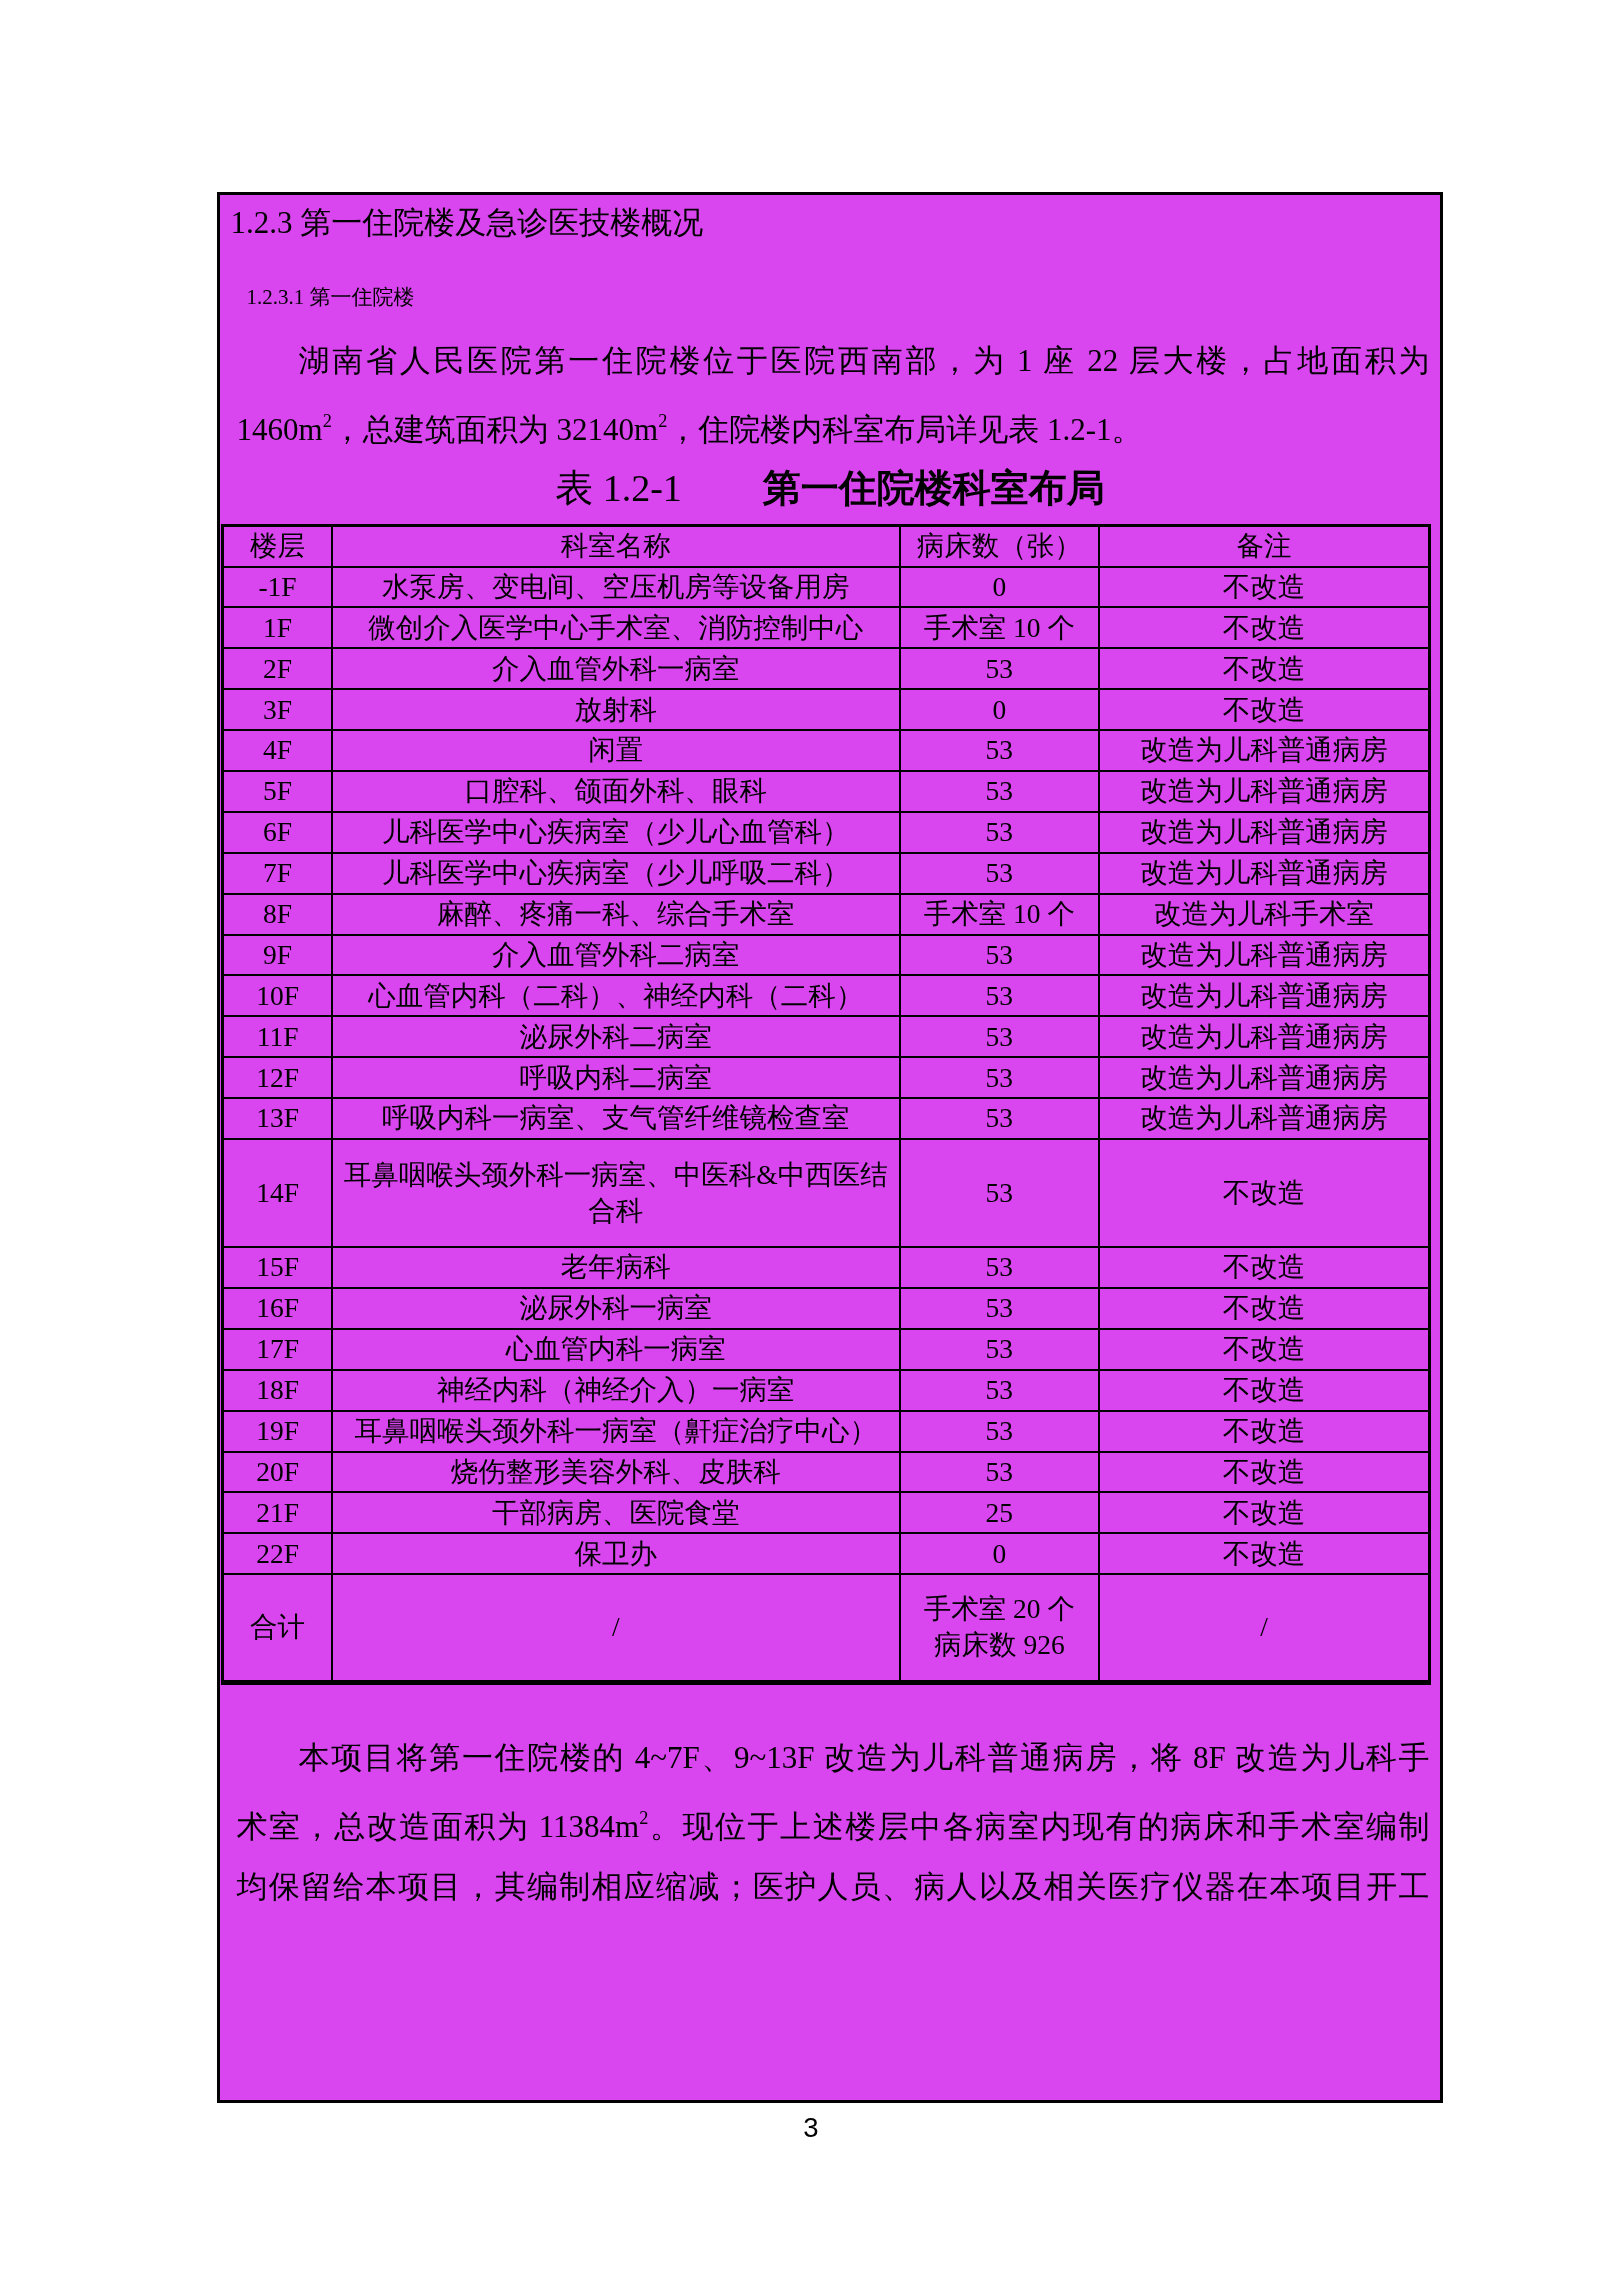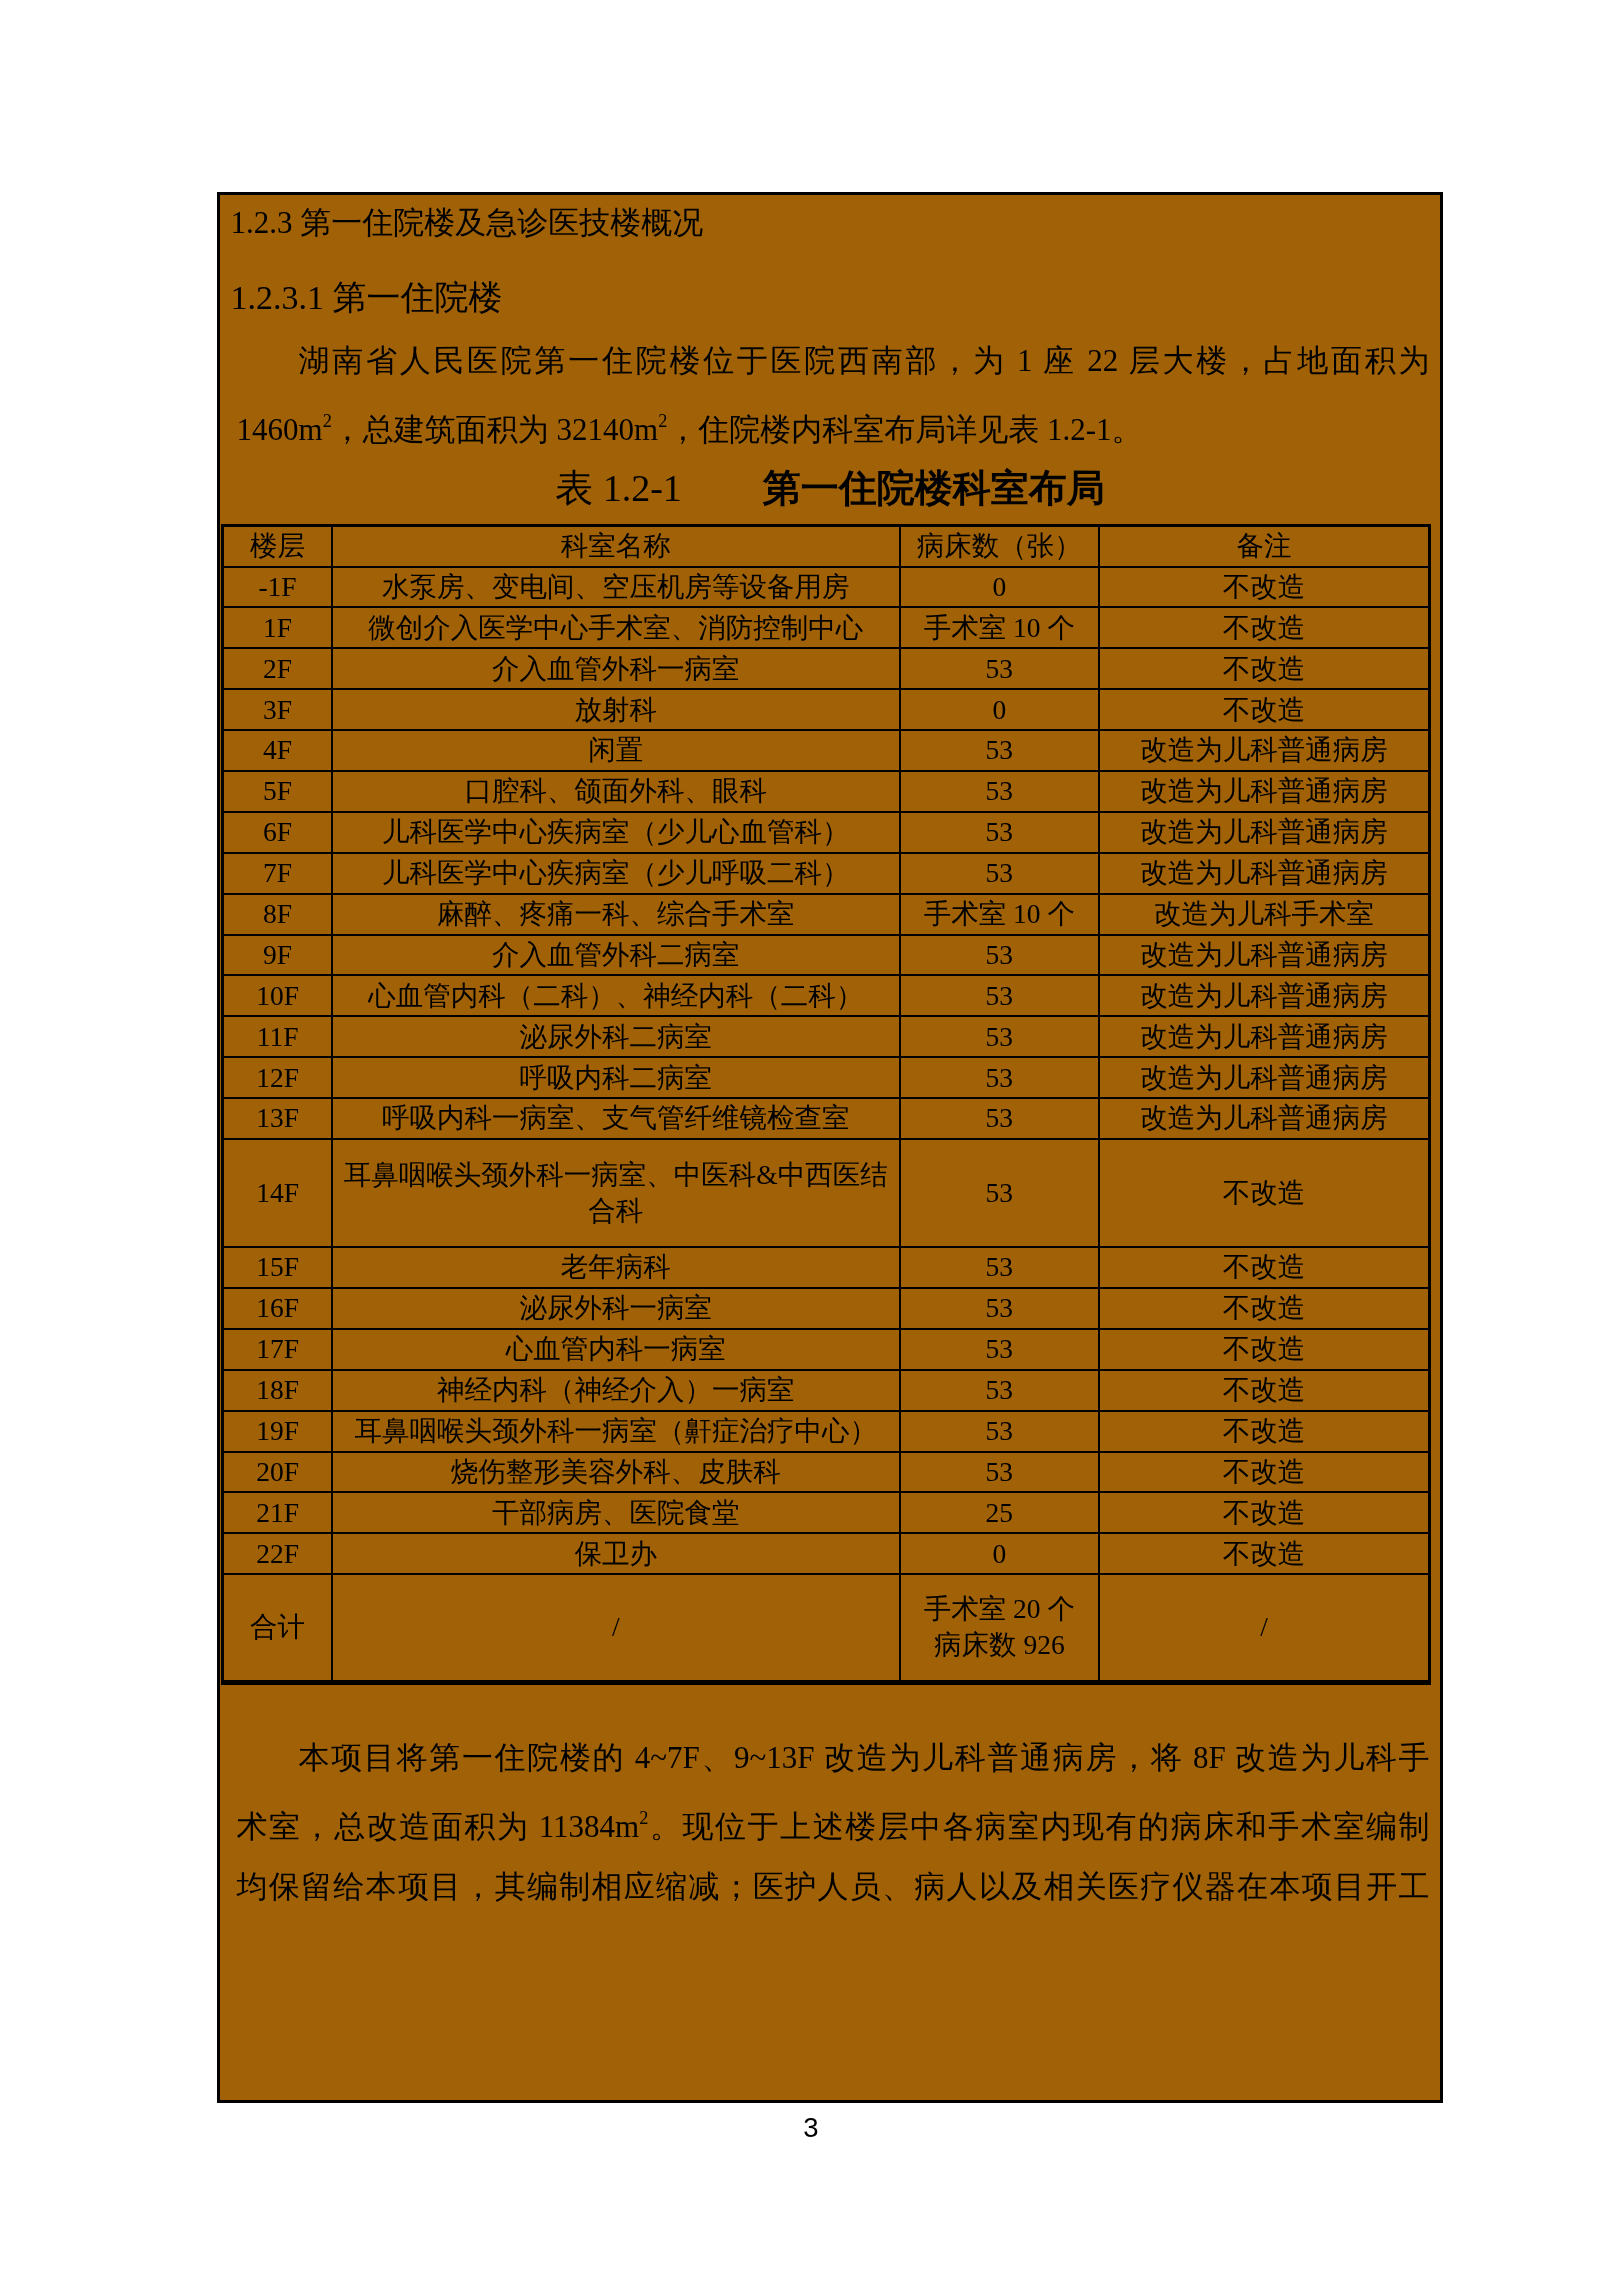--- a/index.html
+++ b/index.html
@@ -10,30 +10,30 @@
     font-family: "Liberation Serif", "DejaVu Serif", serif;
     color: #000000;
     overflow: hidden;
   }
   .frame {
     position: absolute;
     left: 217px; top: 192px;
     width: 1226px; height: 1911px;
     border: 3.3px solid #000;
     box-sizing: border-box;
-    background: #a16207;
+    background: #d946ef;
   }
   .frame-inner { padding: 6.5px 10.5px 0 10.5px; }
   .h1 {
     font-size: 31px; line-height: 41px;
     font-weight: normal; margin: 0;
   }
   .h2 {
-    font-size: 34px; line-height: 41px;
-    font-weight: normal; margin: 34px 0 0 0;
+    font-size: 21px; line-height: 41px;
+    font-weight: normal; margin: 34px 0 0 16px;
   }
   .para { margin: 13px 0 0 0; font-size: 31px; }
   .para .line { line-height: 60px; margin-left: 6px; }
   .line-j { text-align: justify; text-align-last: justify; }
   .indent { text-indent: 62px; }
   .sup { font-size: 18.3px; vertical-align: 13px; letter-spacing: 0; }
   .caption {
     margin-top: 9.2px; font-size: 38px; line-height: 38px;
     text-align: center; white-space: nowrap;
   }

